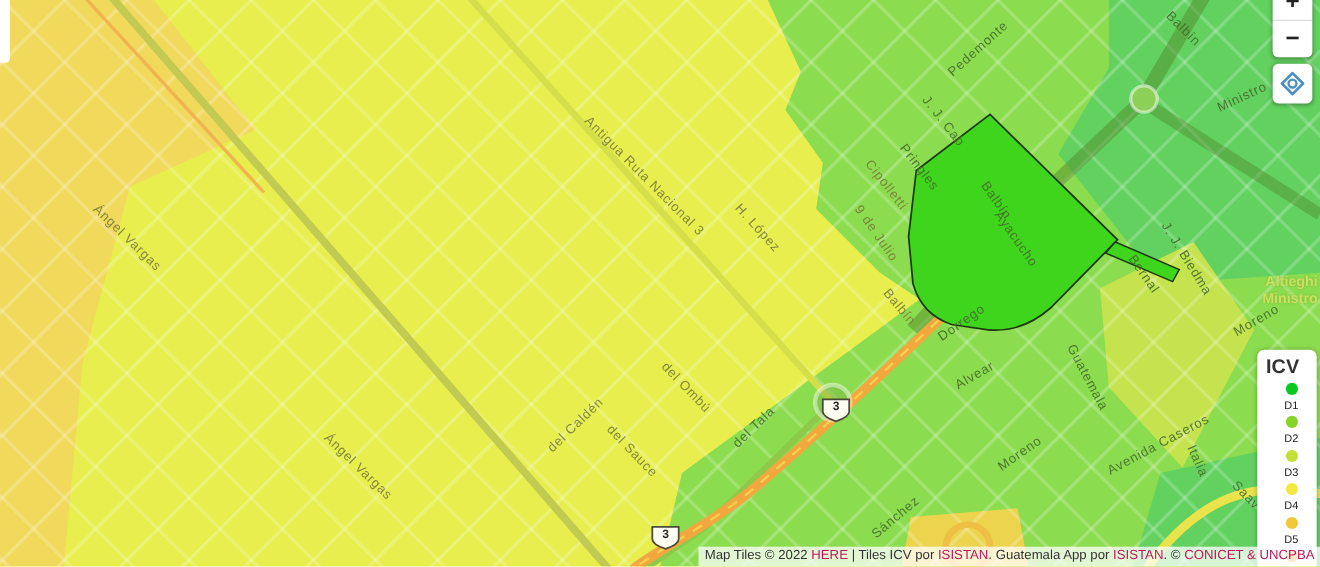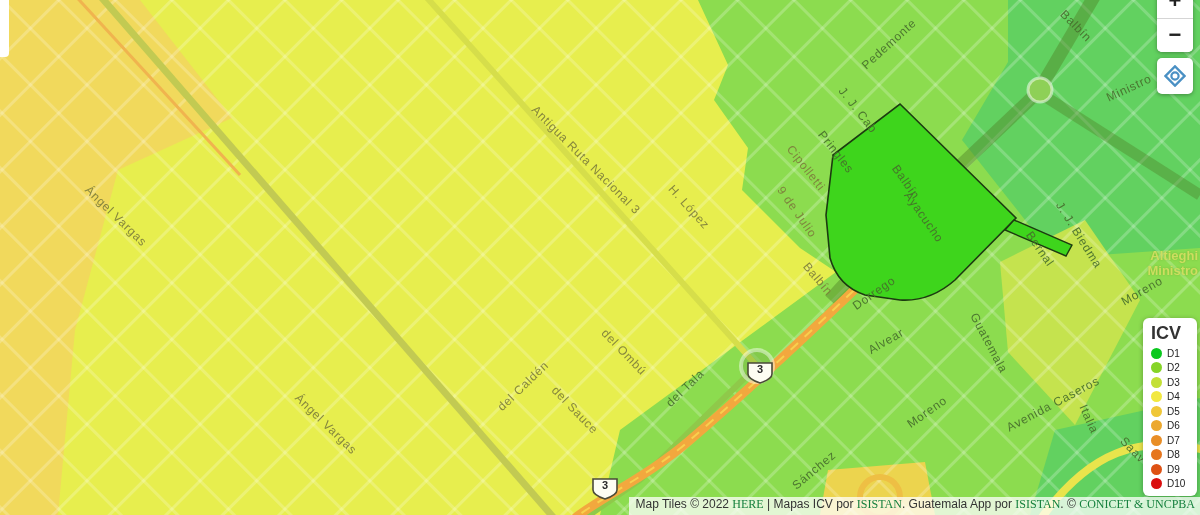--- a/index.html
+++ b/index.html
@@ -25,29 +25,29 @@
             line-height:1;user-select:none;}
   .zoom-sep{height:1px;background:#d5d5d5;}
   .locate-btn{position:absolute;left:1157px;top:58px;width:36px;height:36px;background:#fff;
               border-radius:5px;box-shadow:0 1px 4px rgba(0,0,0,0.35);display:flex;
               align-items:center;justify-content:center;cursor:pointer;}
   
   .legend{position:absolute;left:1143px;top:318px;width:54px;background:#fff;
           border-radius:6px;box-shadow:0 1px 5px rgba(0,0,0,0.3);padding:5px 0 7px 8px;
           box-sizing:border-box;}
   .legend-title{font-size:18px;font-weight:bold;color:#333;line-height:21px;}
-  .legend-row{display:flex;align-items:center;gap:5px;margin-top:3.5px;}
+  .legend-row{display:flex;align-items:center;gap:5px;margin-top:3.5px;flex-direction:column;}
   .legend-dot{width:11px;height:11px;border-radius:50%;flex:0 0 auto;}
   .legend-label{font-size:10px;color:#222;}
   
   .attribution{position:absolute;right:0;bottom:0;height:17px;display:flex;
                background:rgba(255,255,255,0.75);padding:0 5px 1px 6px;font-size:12px;
                color:#333;white-space:pre;}
   .attribution .atext{color:#333;}
-  .attribution .alink{color:#15803d;text-decoration:none;cursor:pointer;font-family:Liberation Serif, serif;}
+  .attribution .alink{color:#be185d;text-decoration:none;cursor:pointer;}
 </style>
 </head>
 <body>
 
 <div class="stage">
 
   <svg class="map-svg" width="1200" height="515" viewBox="0 0 1200 515">
     <defs>
       <pattern id="grid1" width="40" height="40" patternUnits="userSpaceOnUse" patternTransform="rotate(45)">
         <rect x="0" y="0" width="3" height="40" fill="rgba(255,255,255,0.22)"></rect>
@@ -188,15 +188,15 @@
           <span class="legend-dot" style="background: rgb(222, 82, 20);"></span>
           <span class="legend-label">D9</span>
         </div>
         <div class="legend-row">
           <span class="legend-dot" style="background: rgb(218, 15, 15);"></span>
           <span class="legend-label">D10</span>
         </div>
       </div>
   </div>
 
-  <div class="attribution"><span class="atext">Map Tiles © 2022 </span><a class="alink" href="#">HERE</a><span class="atext"> | Mapas ICV por </span><a class="alink" href="#">ISISTAN</a><span class="atext">. Guatemala App por </span><a class="alink" href="#">ISISTAN</a><span class="atext">. © </span><a class="alink" href="#">CONICET &amp; UNCPBA</a></div>
+  <div class="attribution"><span class="atext">Map Tiles © 2022 </span><a class="alink" href="#">HERE</a><span class="atext"> | Tiles ICV por </span><a class="alink" href="#">ISISTAN</a><span class="atext">. Guatemala App por </span><a class="alink" href="#">ISISTAN</a><span class="atext">. © </span><a class="alink" href="#">CONICET &amp; UNCPBA</a></div>
 
 </div>
 
 </body></html>

